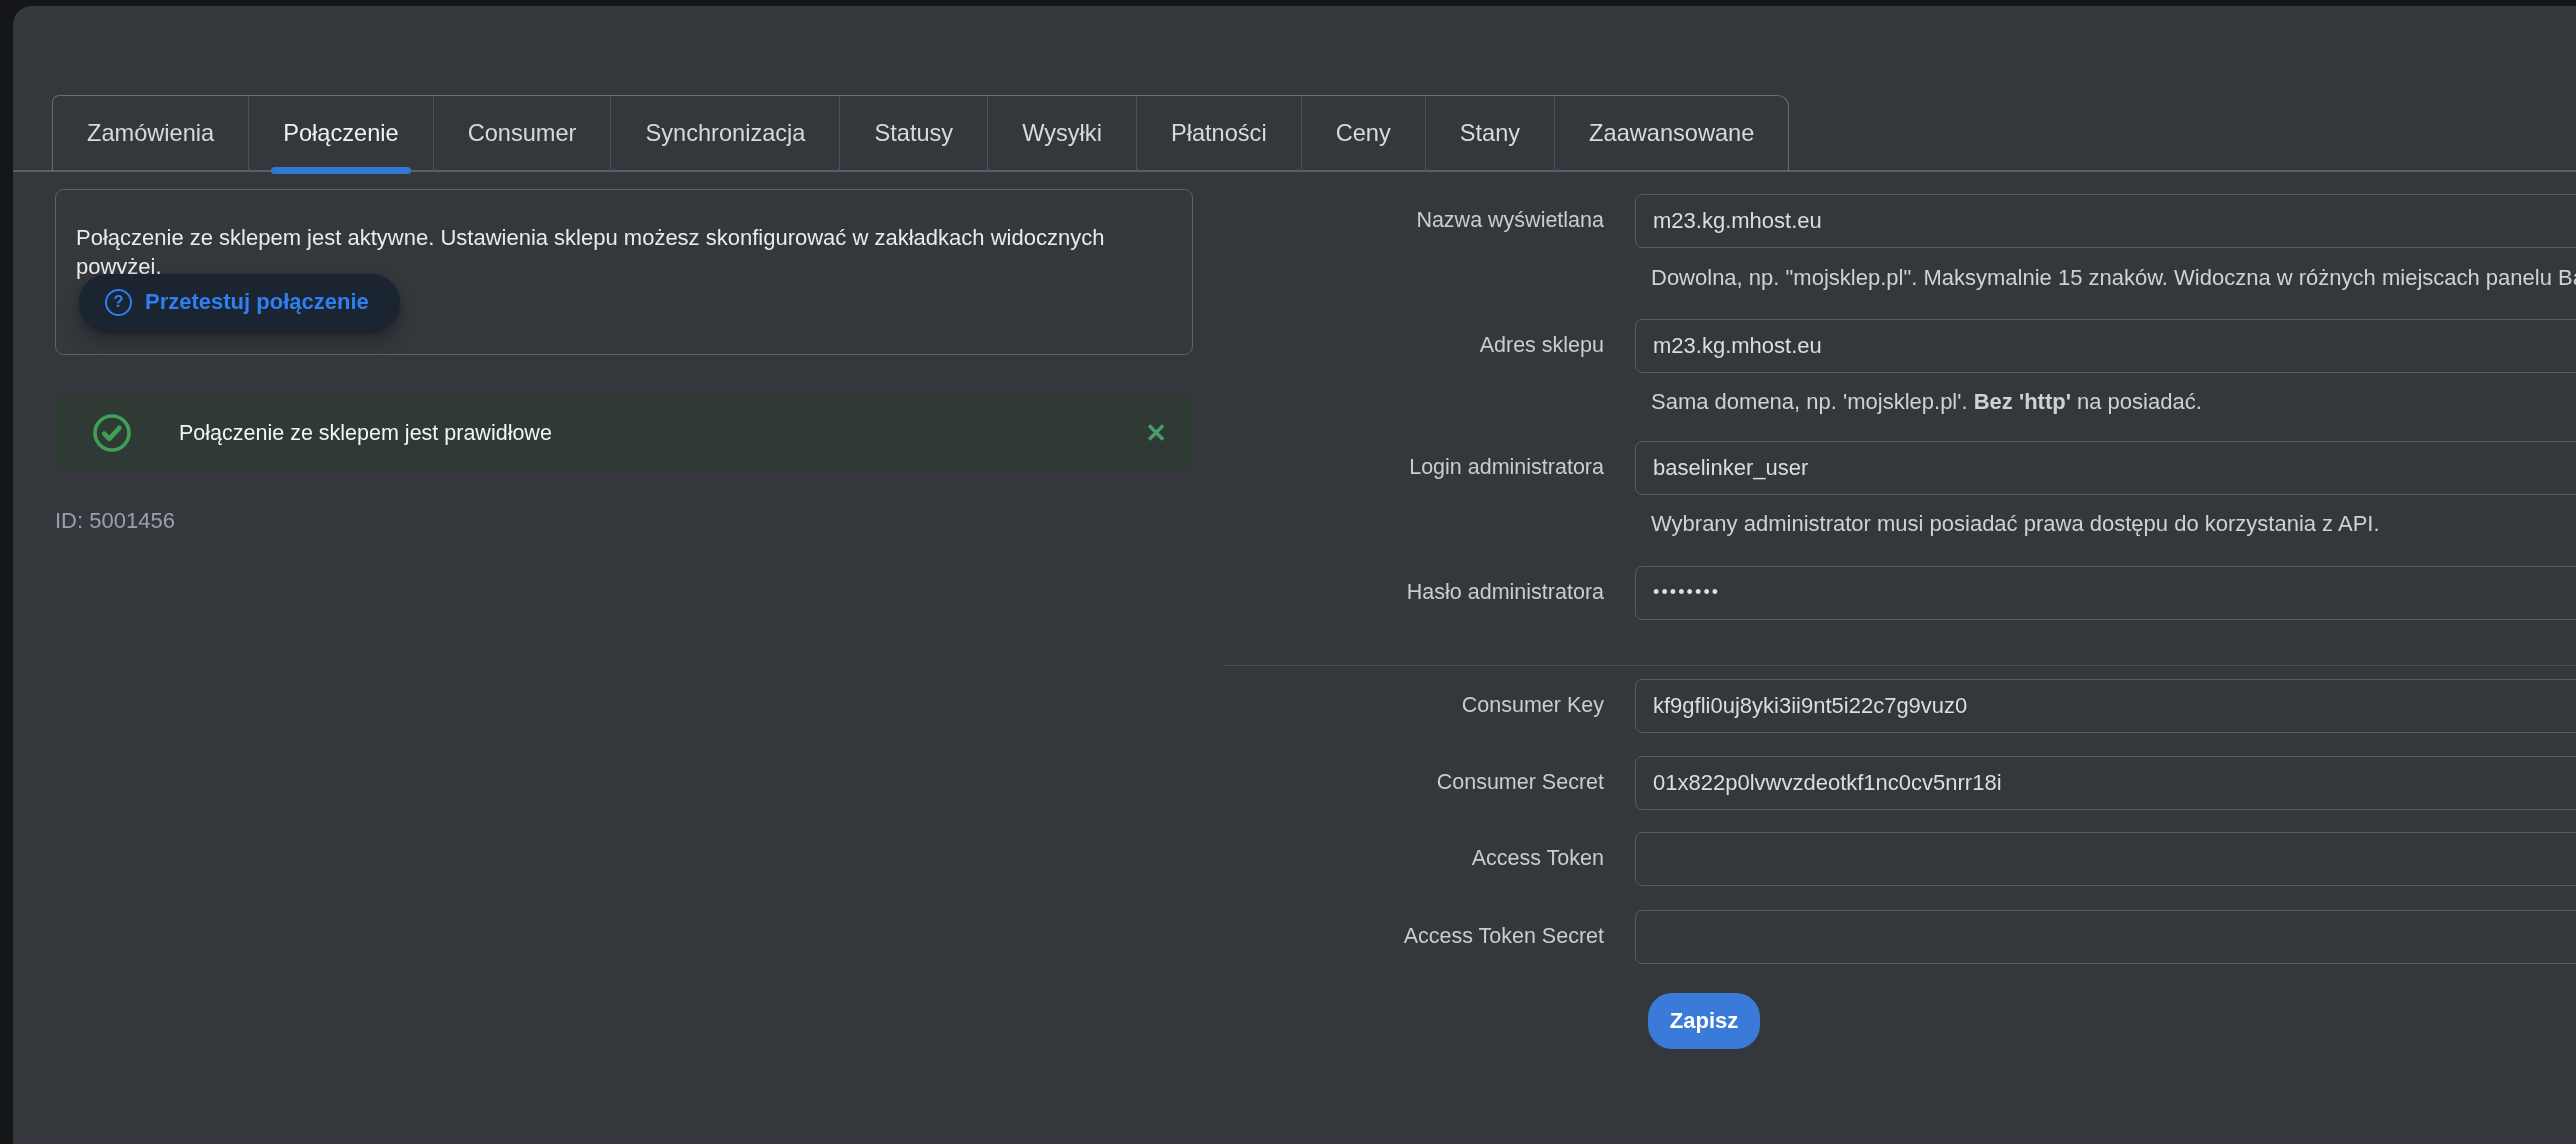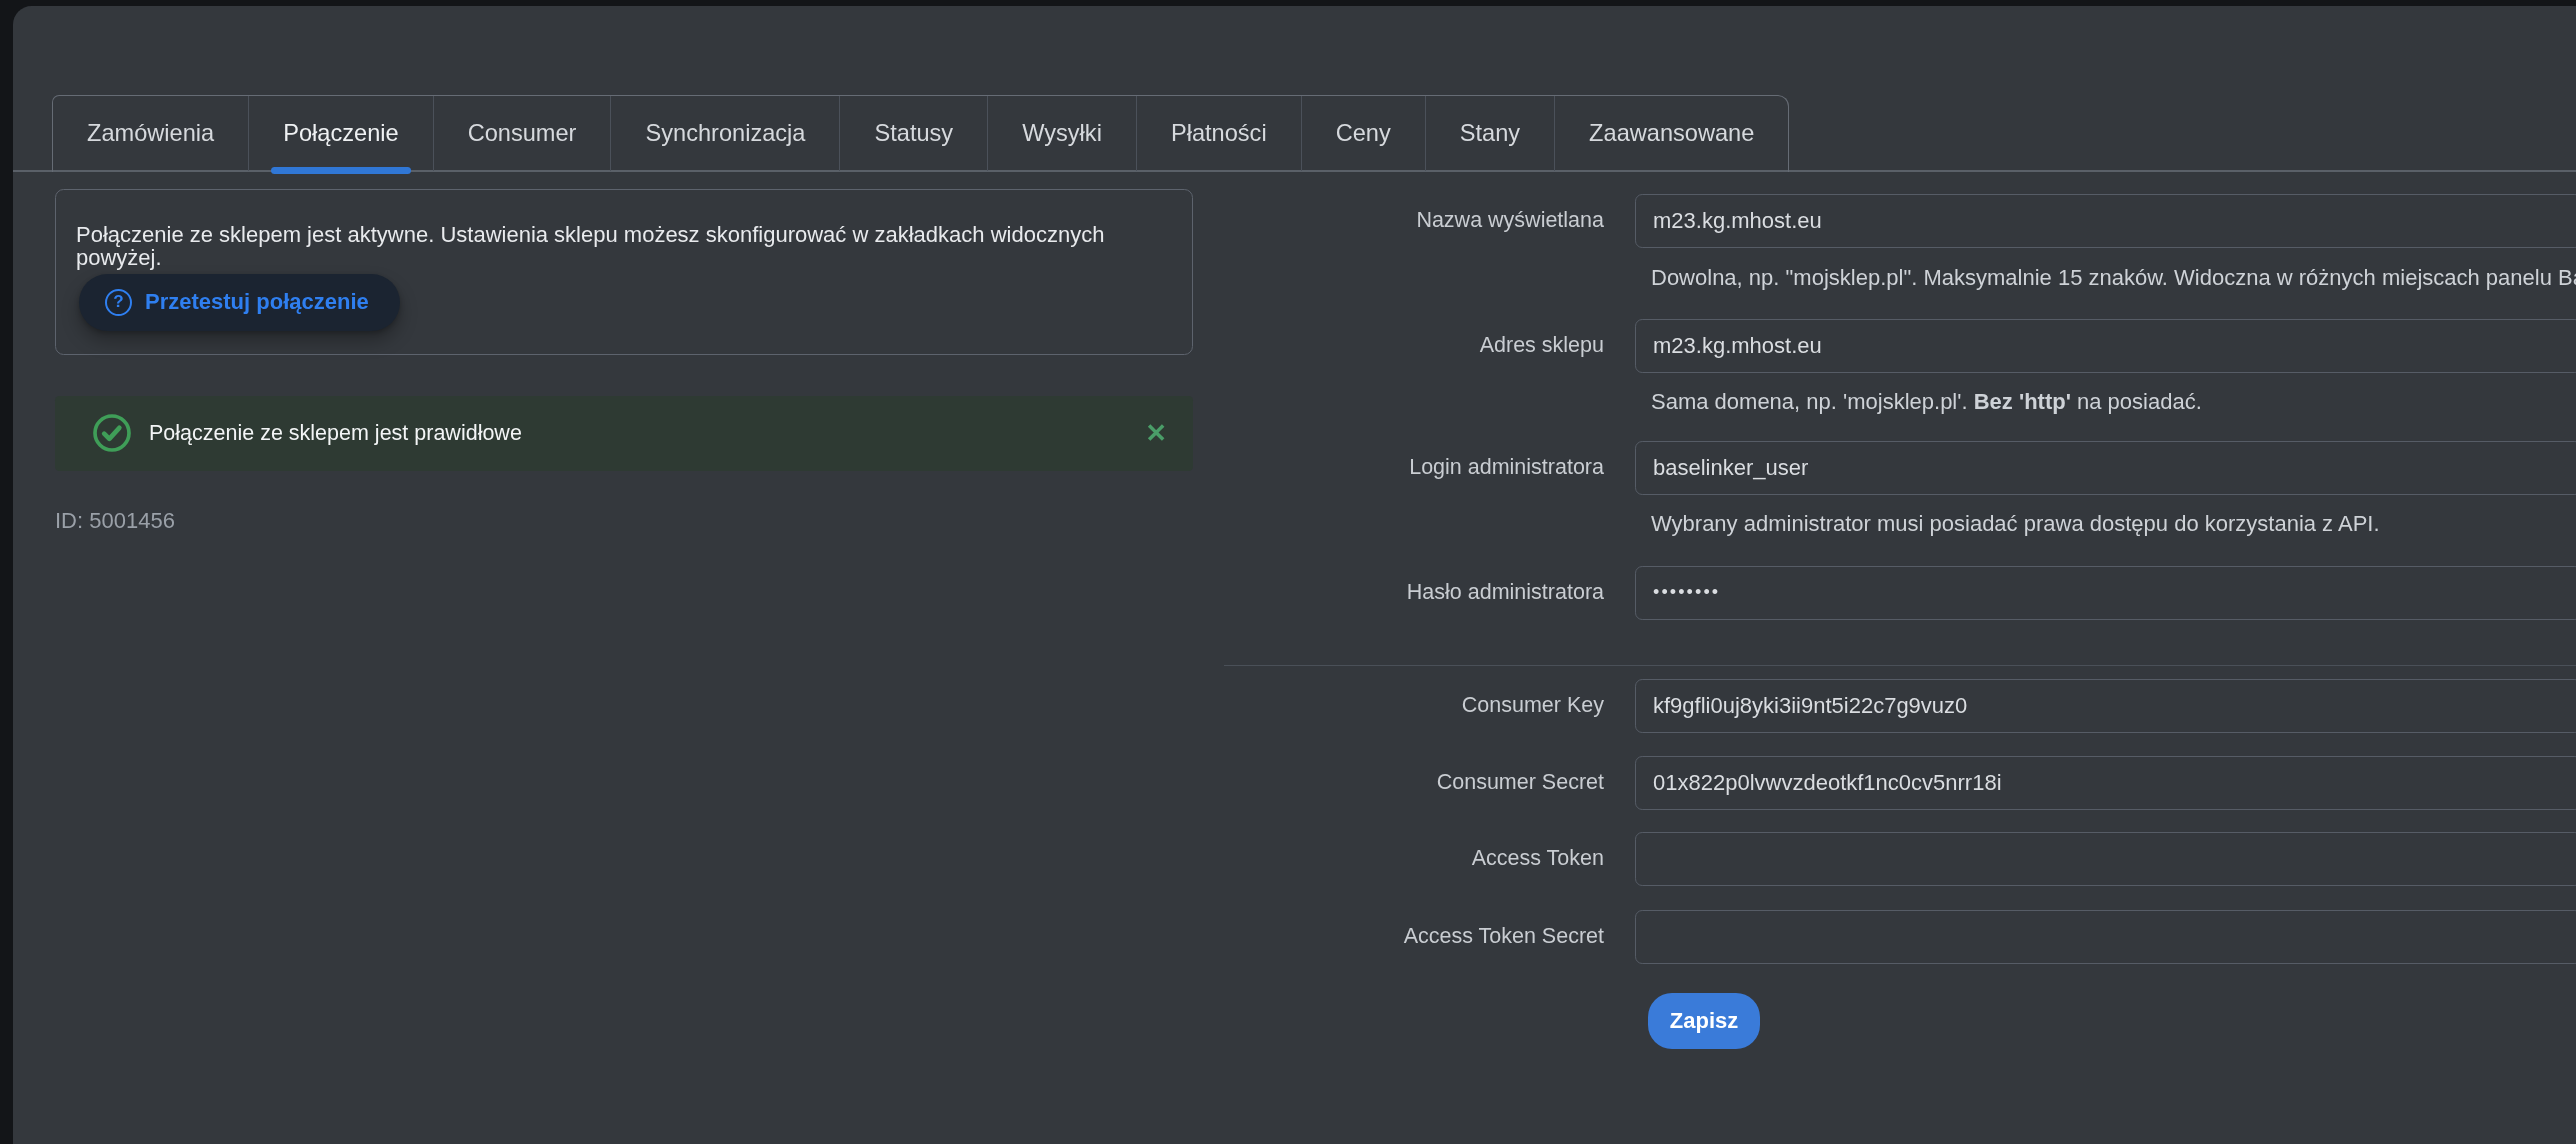--- a/index.html
+++ b/index.html
@@ -19,33 +19,33 @@
   .tab { position:relative; height:75px; padding:0 34px; display:flex; align-items:center;
          font-size:23.6px; color:#d6d9dd; cursor:pointer; white-space:nowrap; }
   .tab + .tab { border-left:1.4px solid #4b515a; }
   .tab.active { color:#eff1f3; }
   .tab.active::after { content:""; position:absolute; left:21.5px; right:21.5px; bottom:-2.9px;
          height:6.4px; border-radius:3.6px; background:#3077d6; z-index:3; }
 
   
   .infobox { position:absolute; left:42px; top:183px; width:1138px; height:166px;
              border:1.4px solid #5d636d; border-radius:8.6px; padding:33px 21.5px 0 20px; }
-  .infobox-text { font-size:22px; color:#e8eaed; line-height:23px; }
+  .infobox-text { font-size:22px; color:#e8eaed; line-height:29px; }
   .test-btn { position:absolute; left:23px; top:84px; height:57px; padding:0 31.5px 0 26px;
               display:flex; align-items:center; gap:13px; background:#1b2431; border:none;
               border-radius:29px; color:#2f7ff0; font-size:22px; font-weight:600;
               font-family:"Liberation Sans",sans-serif; cursor:pointer;
               box-shadow:0 10px 18.6px rgba(0,0,0,.28), 0 2.1px 5.7px rgba(0,0,0,.22); }
   .q-icon { width:27px; height:27px; border:2.1px solid #2f7ff0; border-radius:50%;
             display:flex; align-items:center; justify-content:center;
             font-size:17px; font-weight:700; color:#2f7ff0; }
   .alert { position:absolute; left:42px; top:390px; width:1138px; height:75px;
            background:#2e3a33; border-radius:4.3px; display:flex; align-items:center; }
   .alert-check { margin-left:37px; display:flex; }
-  .alert-text { margin-left:17px; font-size:21.5px; color:#f3f5f6; }
+  .alert-text { margin-left:47px; font-size:21.5px; color:#f3f5f6; }
   .alert-close { margin-left:auto; margin-right:26px; font-size:26px; font-weight:700;
                  color:#4a9d68; cursor:pointer; line-height:1; }
   .shop-id { position:absolute; left:42px; top:502px; font-size:22px; color:#9aa0a8; }
 
   
   .formcol { position:absolute; left:1211px; right:0; top:0; bottom:0; }
   .frow { position:absolute; left:0; right:16px; height:62px; }
   .flabel { position:absolute; left:0; top:0; width:380px; height:54px; display:flex;
             align-items:center; justify-content:flex-end; font-size:21.5px; color:#c9cdd2;
             text-align:right; }

